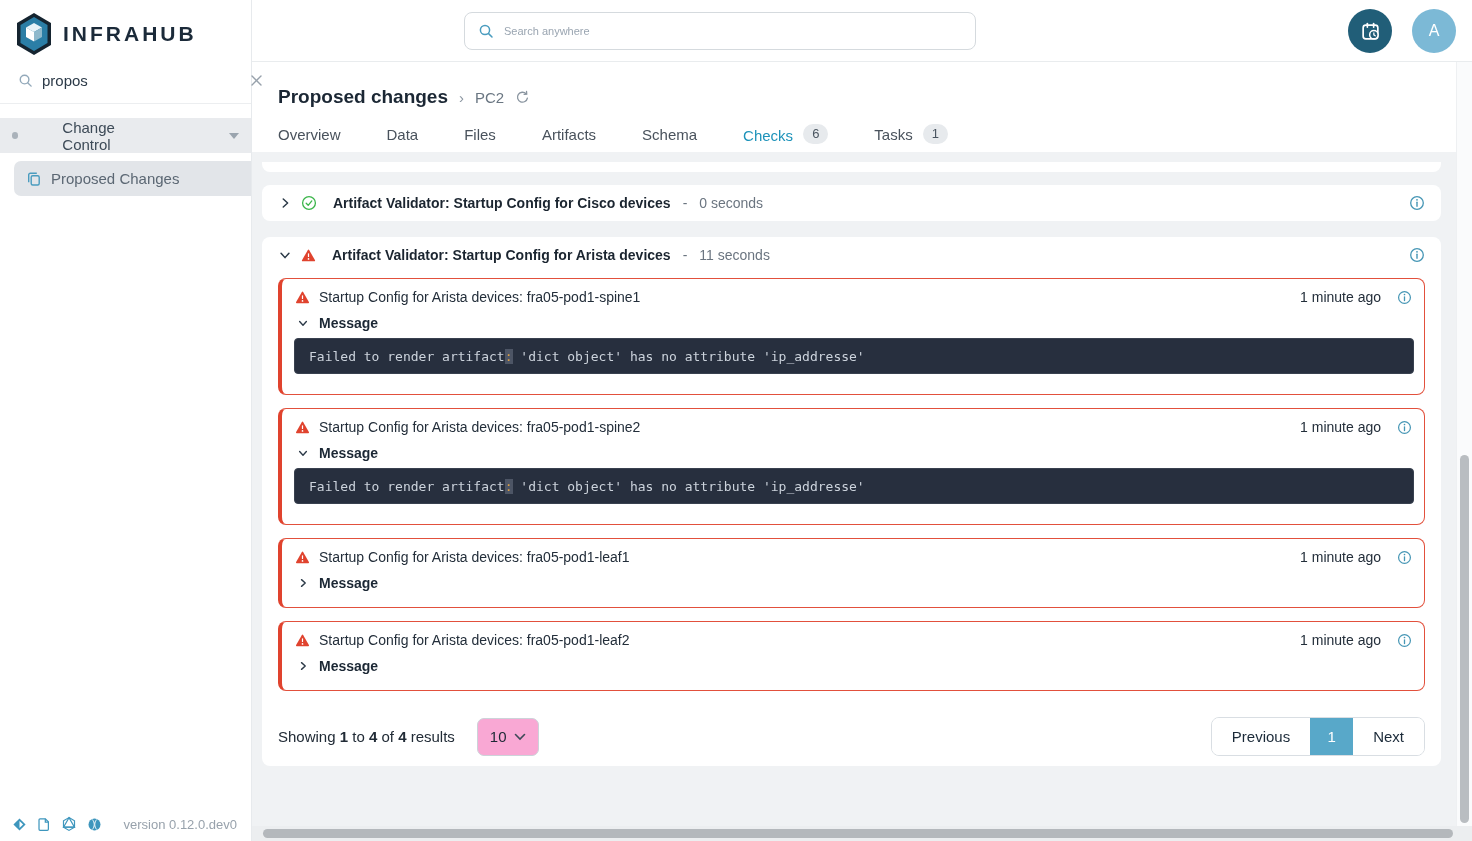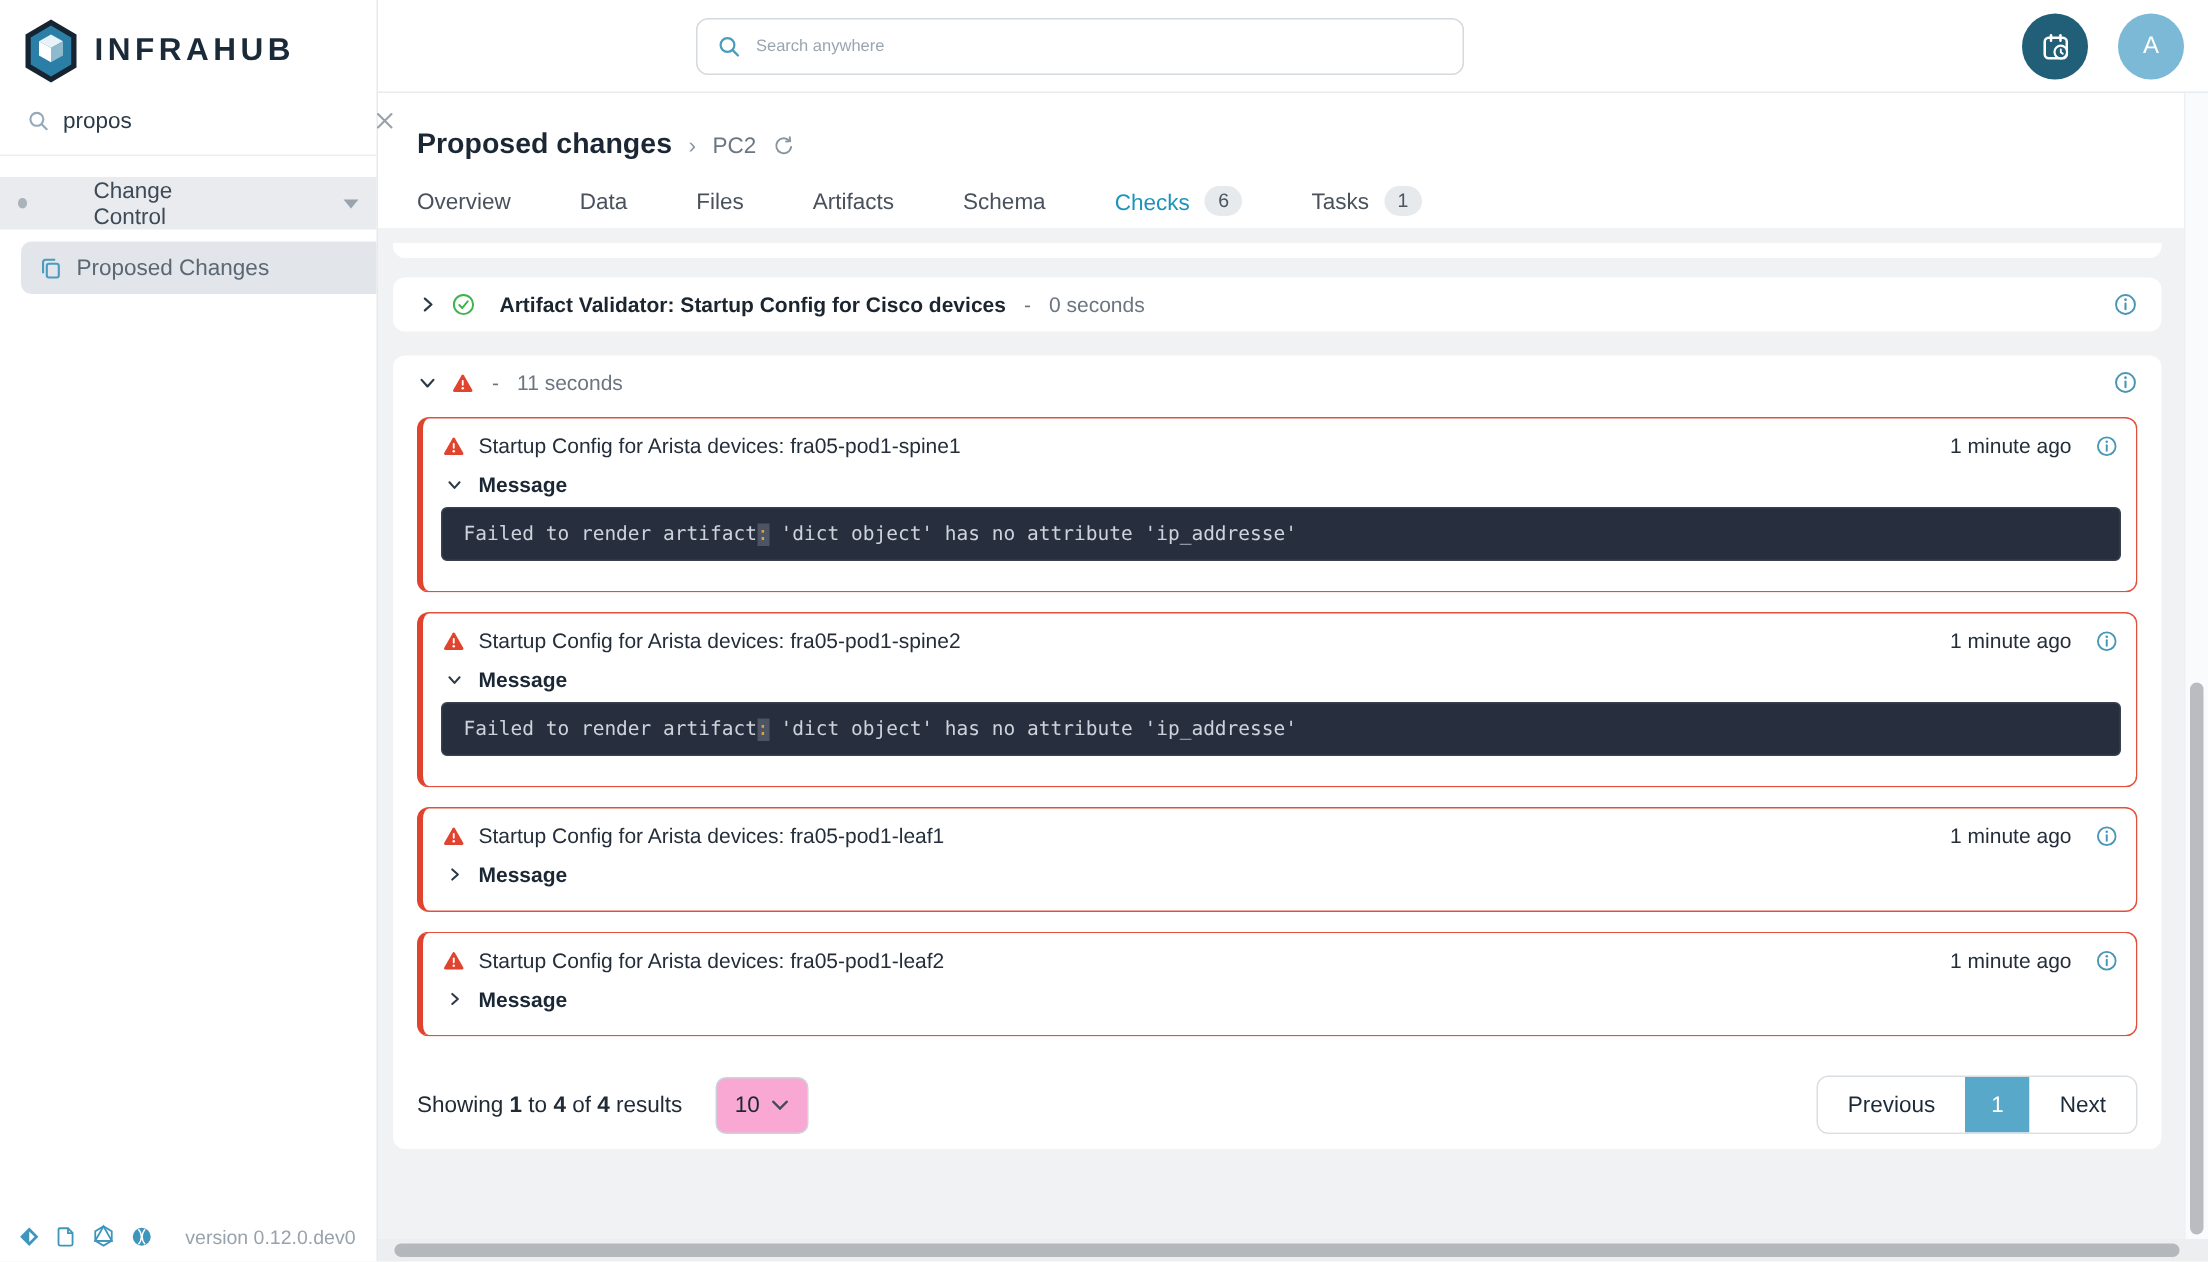--- a/index.html
+++ b/index.html
@@ -267,20 +267,21 @@
             <path d="M3.5 6l4.5 5 4.5-5" stroke="#2b3947" stroke-width="1.7" stroke-linecap="round" stroke-linejoin="round"></path>
           </svg>
       </span>
       <span>
         <svg width="15" height="15" viewBox="0 0 16 16">
             <path d="M7.2 2.3a.95.95 0 0 1 1.6 0l6 10.5a.95.95 0 0 1-.8 1.4H2a.95.95 0 0 1-.8-1.4Z" fill="#e0432e"></path>
             <rect x="7.35" y="5.6" width="1.3" height="4.1" rx="0.65" fill="#fff"></rect>
             <circle cx="8" cy="11.6" r="0.9" fill="#fff"></circle>
           </svg>
       </span>
+      <span class="v-name">Artifact Validator: Startup Config for Arista devices</span>
       <span class="v-sep">-</span>
       <span class="v-dur">11 seconds</span>
       <span class="head-spacer"></span>
       <span>
         <svg width="16" height="16" viewBox="0 0 16 16" fill="none">
             <circle cx="8" cy="8" r="6.3" stroke="#4696b5" stroke-width="1.3"></circle>
             <line x1="8" y1="7.3" x2="8" y2="11.2" stroke="#4696b5" stroke-width="1.4" stroke-linecap="round"></line>
             <circle cx="8" cy="4.8" r="0.9" fill="#4696b5"></circle>
           </svg>
       </span>

